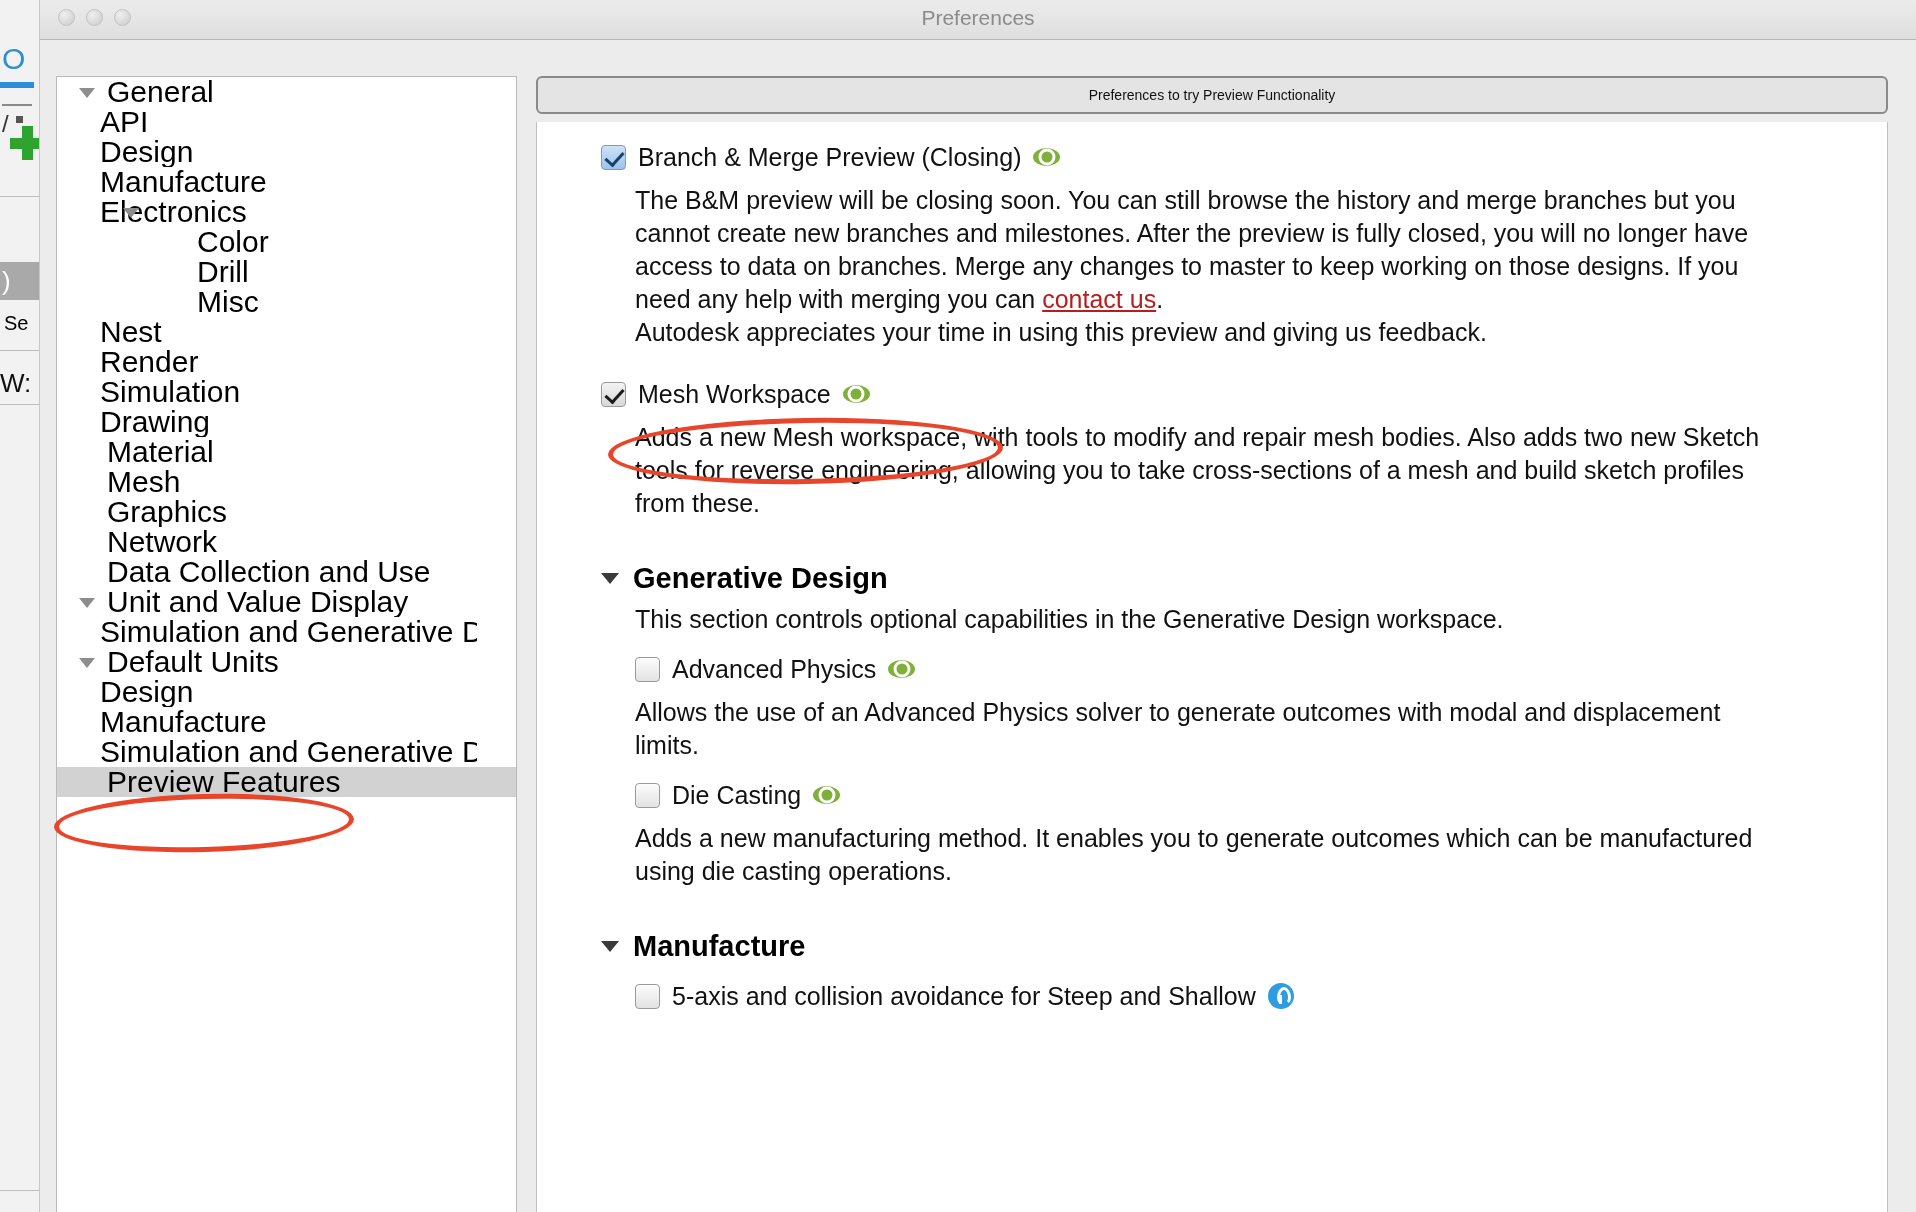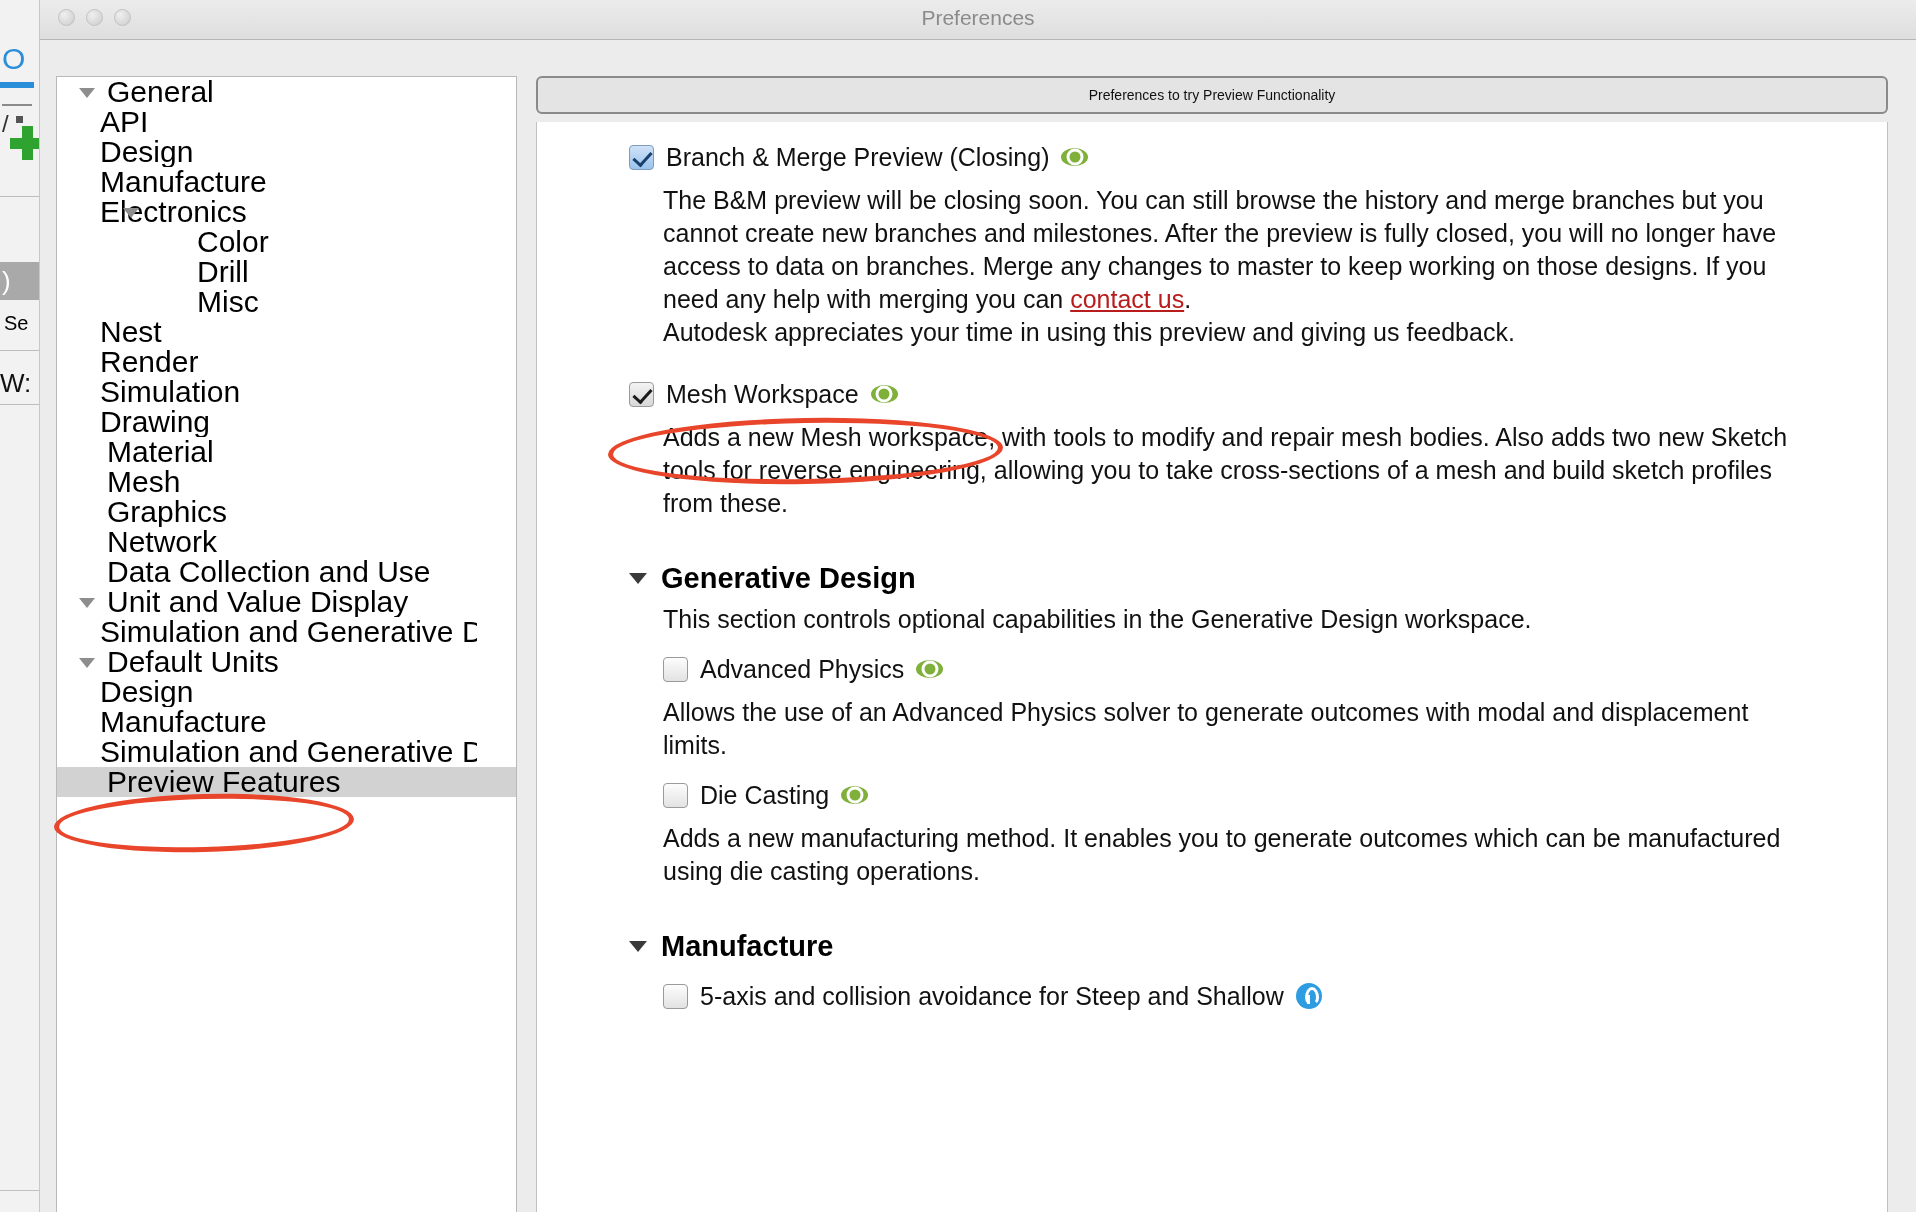--- a/index.html
+++ b/index.html
@@ -106,21 +106,21 @@
     border: 2px solid #8a8a8a; border-radius: 6px;
     display: flex; align-items: center; justify-content: center;
     font-size: 14px; color: #111;
     margin-left: 6px;
   }
   #panel-scroll {
     position: absolute; left: 6px; top: 46px; width: 1352px; height: 1112px;
     background: #ffffff; border: 1px solid #c0c0c0; border-top: none;
     overflow: hidden;
   }
-  .content-pad { padding: 16px 26px 0 92px; }
+  .content-pad { padding: 16px 26px 0 64px; }
 
   
   .check-row { display: flex; align-items: center; gap: 12px; height: 38px; }
   .cb {
     width: 25px; height: 25px; border-radius: 4px; flex: 0 0 auto;
     position: relative; border: 1px solid #9a9a9a;
   }
   .cb.unchecked { background: linear-gradient(to bottom, #fdfdfd 0%, #e2e2e2 100%); }
   .cb.checked-blue { background: linear-gradient(to bottom, #cfe2f7 0%, #9cc3ec 100%); border-color: #7d9cc0; }
   .cb.checked-gray { background: linear-gradient(to bottom, #f3f3f3 0%, #d8d8d8 100%); border-color: #9a9a9a; }

